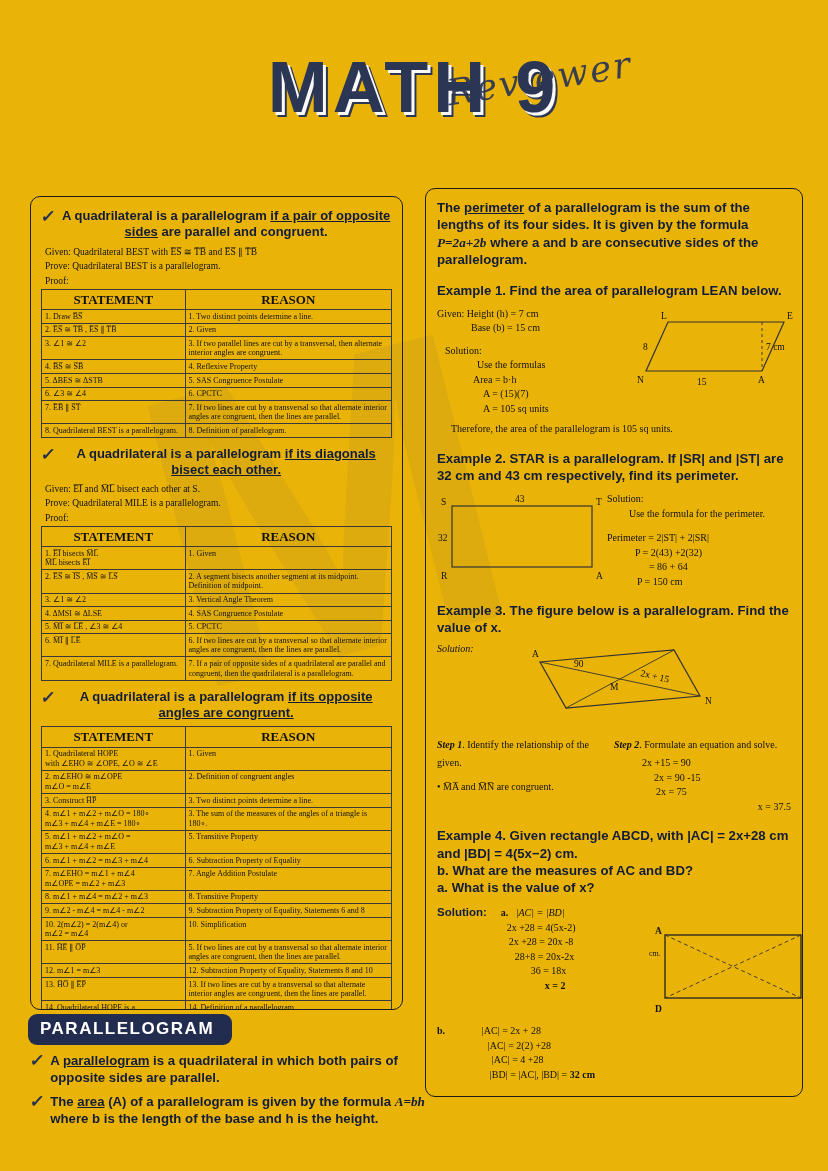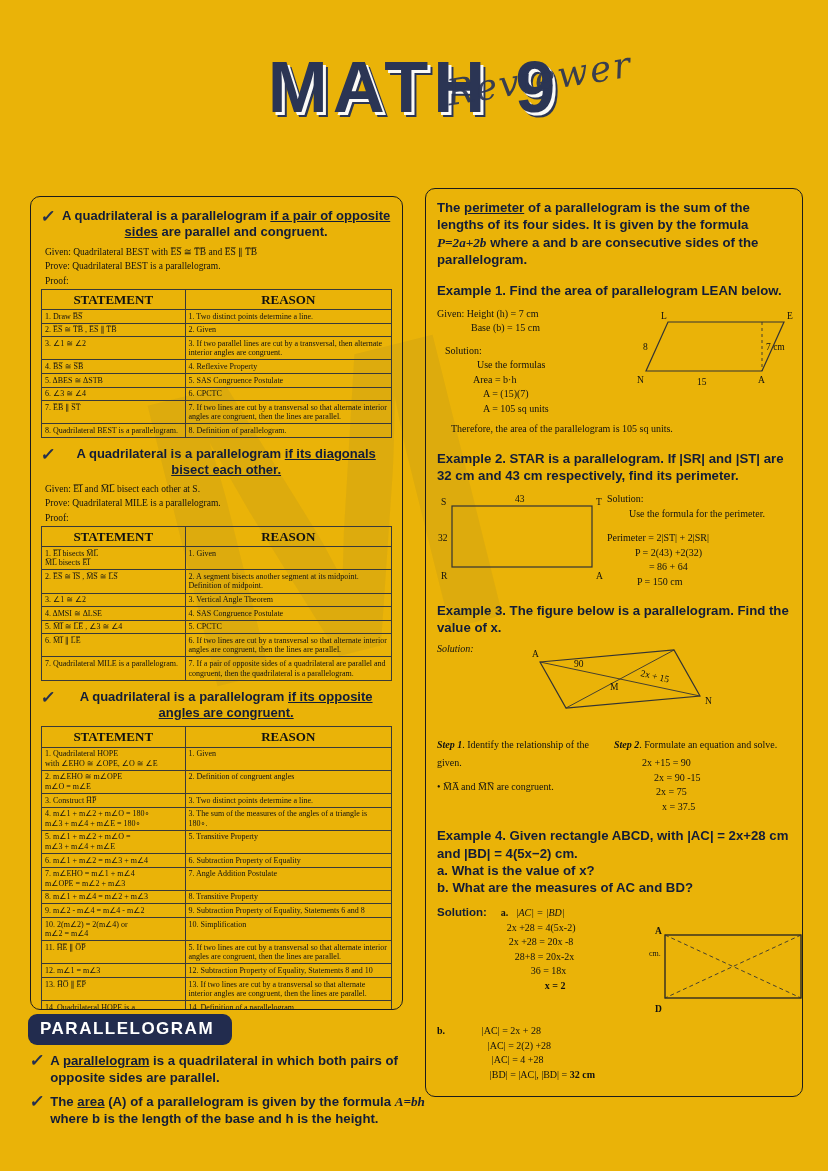--- a/index.html
+++ b/index.html
@@ -362,27 +362,27 @@
           <span>M̅A̅ and M̅N̅ are congruent.</span>
         </div>
       </div>
       <div style="width:50%;">
         <div>
           <span class="step-lab">Step 2</span><span class="step-txt">. Formulate an equation and solve.</span>
         </div>
         <div class="eq" style="margin-left:28px;margin-top:4px;">2x +15 = 90</div>
         <div class="eq" style="margin-left:40px;">2x  = 90 -15</div>
         <div class="eq" style="margin-left:42px;">2x = 75</div>
-        <div class="eq" style="margin-left:48px;">x = 37.5</div>
+        <div class="eq" style="margin-left:48px;text-align:right;">x = 37.5</div>
       </div>
     </div>
 
     <div class="ex-heading">Example 4. Given rectangle ABCD, with |AC| = 2x+28 cm and |BD| = 4(5x−2) cm.</div>
+    <div class="ex-heading" style="margin-top:0;">b. What are the measures of AC and BD?</div>
     <div class="ex-heading" style="margin-top:0;">a. What is the value of x?</div>
-    <div class="ex-heading" style="margin-top:0;">b. What are the measures of AC and BD?</div>
     <div class="row" style="margin-top:10px;">
       <div style="width:18%;">
         <div style="font-weight:800;font-size:11.5px;color:#121c38;">Solution:</div>
       </div>
       <div style="width:42%;">
         <div class="eq"><span class="bold">a.</span>&nbsp;&nbsp;&nbsp;<span class="ital">|AC| = |BD|</span></div>
         <div class="eq" style="margin-left:6px;">2x +28 = 4(5x-2)</div>
         <div class="eq" style="margin-left:8px;">2x +28 = 20x -8</div>
         <div class="eq" style="margin-left:14px;">28+8 = 20x-2x</div>
         <div class="eq" style="margin-left:30px;">36 = 18x</div>

